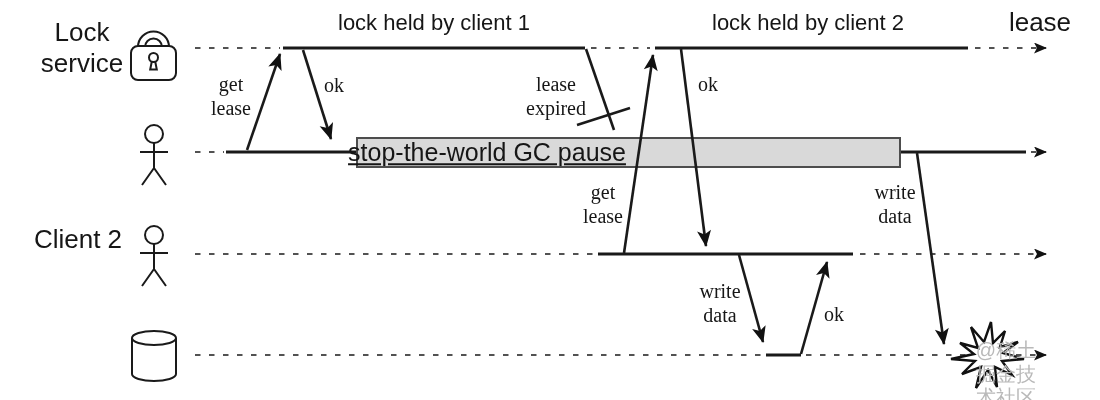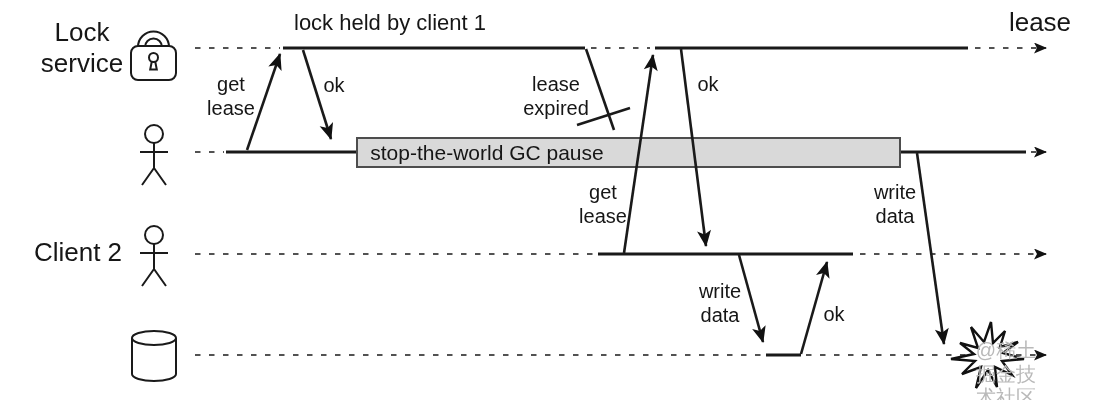--- a/index.html
+++ b/index.html
@@ -6,24 +6,24 @@
   .stage{
     position:relative;width:1080px;height:400px;background:#fff;overflow:hidden;
     font-family:"Liberation Sans","DejaVu Sans",sans-serif;color:#1a1a1a;
   }
   .stage svg{position:absolute;left:0;top:0;}
   .lbl{
     position:absolute;transform:translate(-50%,-50%);
     white-space:pre-line;text-align:center;line-height:1.18;color:#161616;
   }
   .lane{font-size:26px;}
-  .ann{font-size:22px;}
+  .ann{font-size:22px;margin-left:44px;}
   .time{font-size:26px;}
-  .msg{font-size:20px;}
-  .gc{font-size:21px;}
+  .msg{font-size:20px;font-family:Liberation Serif, serif;}
+  .gc{font-size:25px;text-decoration:underline;}
   .wm{font-size:20px;color:#b9b9b9;}
 </style>
 </head>
 <body>
 
 <div class="stage">
 
   <svg width="1100" height="400" viewBox="0 0 1100 400">
     <defs>
       <marker id="ah" markerUnits="userSpaceOnUse" markerWidth="18" markerHeight="15" viewBox="0 0 18 15" refX="16" refY="7.5" orient="auto">
@@ -89,23 +89,24 @@
       </g>
       <g>
         <ellipse cx="154" cy="338" rx="22" ry="7"></ellipse>
         <path d="M132,338 V374 a22,7 0 0 0 44,0 V338"></path>
       </g>
     </g>
   </svg>
 
   <div class="lbl lane" style="left:82px;top:48px">Lock
 service</div>
-  <div class="lbl lane" style="left:78px;top:252px">Client 2</div>
+  <div class="lbl lane" style="left:78px;top:239px">Client 2</div>
 
   <div class="lbl ann" style="left:390px;top:23px">lock held by client 1</div>
+  <div class="lbl ann" style="left:764px;top:23px">lock held by client 2</div>
   <div class="lbl time" style="left:1040px;top:22px">lease</div>
 
   <div class="lbl msg" style="left:231px;top:97px">get
 lease</div>
   <div class="lbl msg" style="left:334px;top:86px">ok</div>
   <div class="lbl msg" style="left:556px;top:97px">lease
 expired</div>
   <div class="lbl msg" style="left:603px;top:205px">get
 lease</div>
   <div class="lbl msg" style="left:708px;top:85px">ok</div>

